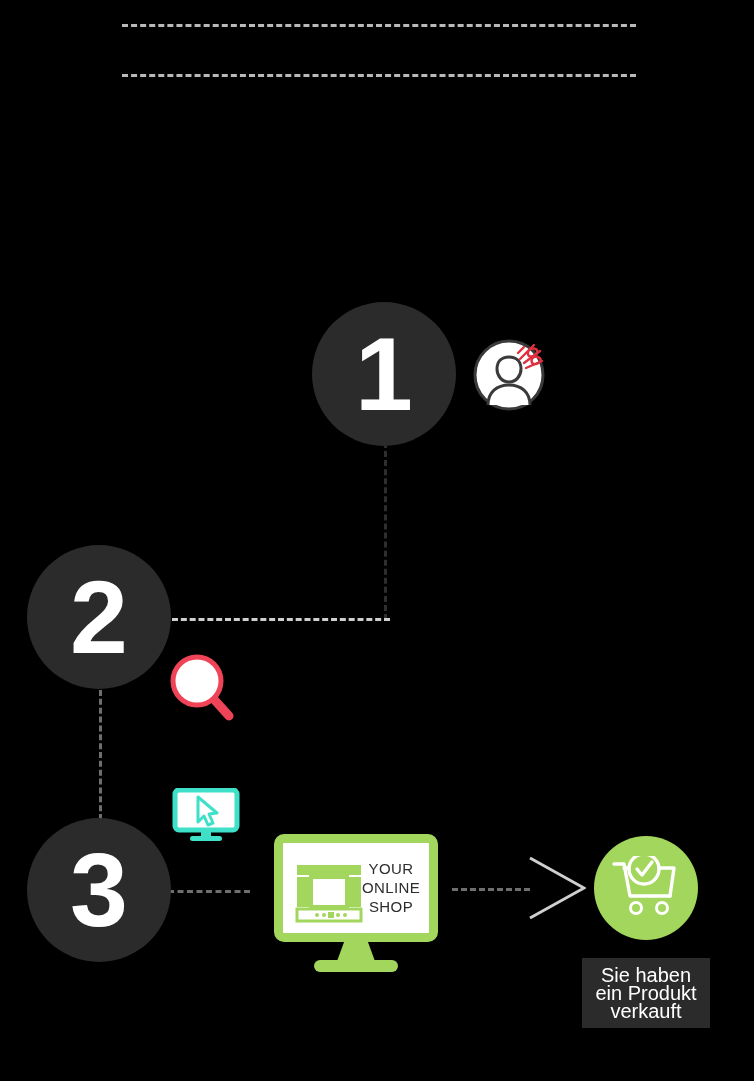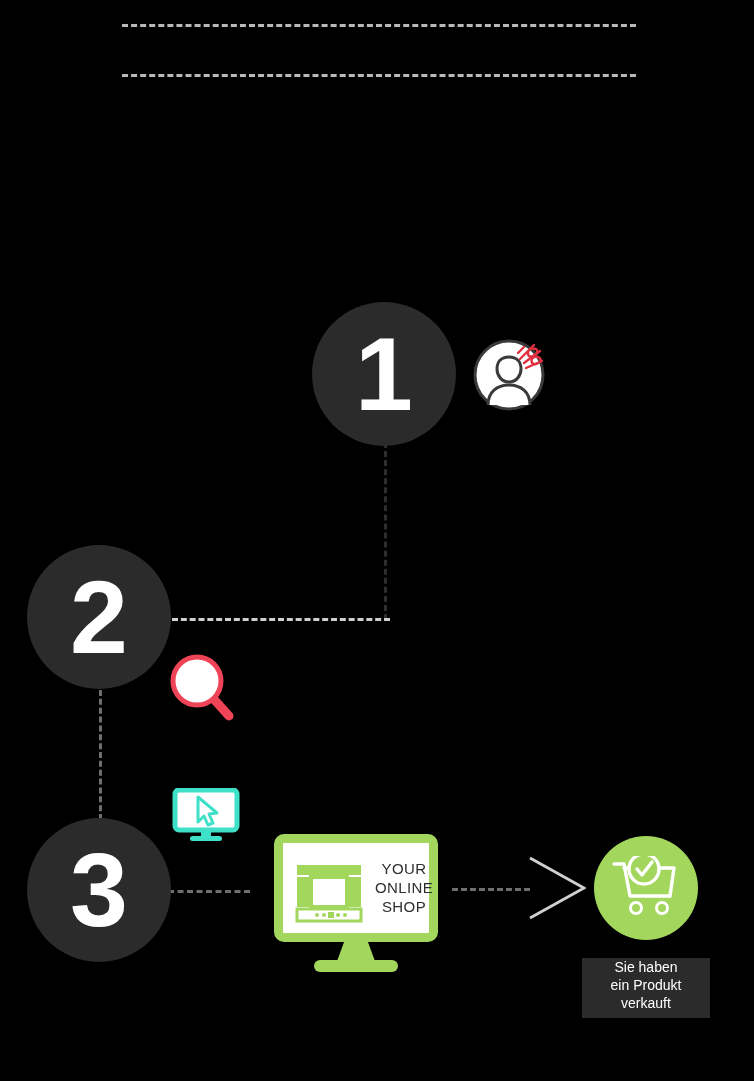--- a/index.html
+++ b/index.html
@@ -137,21 +137,21 @@
     display: flex;
     align-items: center;
   }
   .shop-mock {
     position: absolute;
     left: 12px; top: 20px;
     width: 68px; height: 60px;
   }
   .shop-text {
     position: absolute;
-    left: 88px; top: 16px;
+    left: 75px; top: 16px;
     width: 66px;
     text-align: center;
     color: #2d2d2d;
     font-size: 15px;
     line-height: 19px;
     letter-spacing: 0.4px;
   }
   .shop-neck {
     position: absolute;
     left: 62px; top: 106px;
@@ -177,28 +177,28 @@
   }
   #cart-badge svg {
     position: absolute;
     left: 18px; top: 20px;
   }
 
   
   #tooltip {
     position: absolute;
     left: 582px; top: 958px;
-    width: 128px; height: 60px;
+    width: 128px; height: 70px;
     background: #2b2b2b;
     color: #ffffff;
     display: flex;
-    align-items: flex-start;
+    align-items: center;
     justify-content: center;
     text-align: center;
-    font-size: 14px;
+    font-size: 20px;
     line-height: 18px;
     white-space: pre-line;
   }
 </style>
 </head>
 <body>
 
 <div id="stage">
 
   <div class="top-rule r1"></div>

